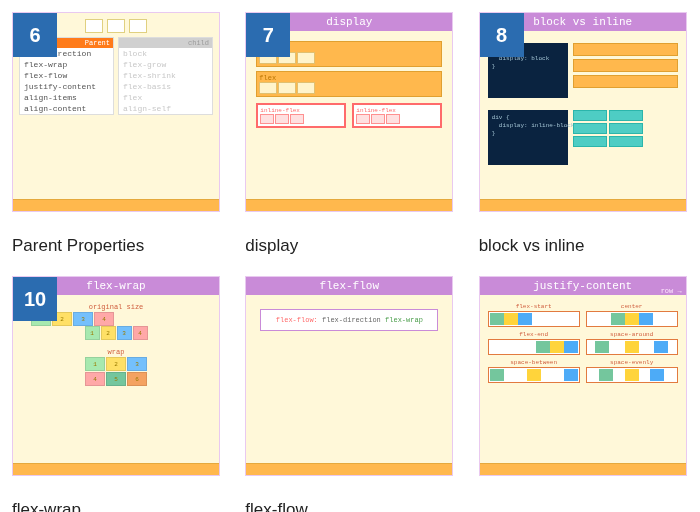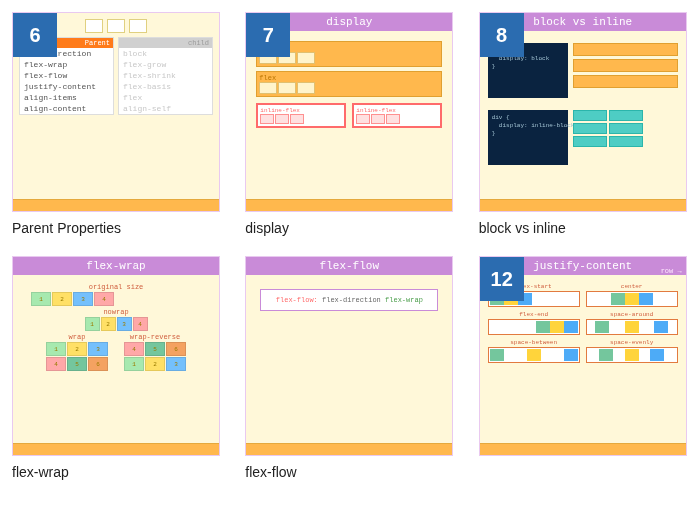--- a/index.html
+++ b/index.html
@@ -12,22 +12,22 @@
     color: #222;
   }
   .grid {
     display: grid;
     grid-template-columns: repeat(3, 1fr);
     gap: 20px 24px;
     max-width: 680px;
   }
   .card-wrap { }
   .card-caption {
-    margin-top: 8px;
-    font-size: 14px;
+    margin-top: 24px;
+    font-size: 17px;
     color: #222;
   }
   .card-caption.hot { color: #ff007f; }
   .card {
     position: relative;
     background: #fff8d9;
     border: 1px solid #e9c9f0;
     width: 208px;
     height: 200px;
     overflow: hidden;
@@ -285,59 +285,48 @@
           </div>
         </div>
       </div>
       <div class="card-footer"></div>
     </div>
     <div class="card-caption">block vs inline</div>
   </div>
 
   <div class="card-wrap">
     <div class="card">
+      <div class="badge">10</div>
       <div class="card-header">flex-wrap</div>
       <div class="card-body">
         <div class="wrap-section">original size</div>
         <div class="wrap-boxes" style="margin-left:12px;">
           <div class="wb c1">1</div>
             <div class="wb c2">2</div>
             <div class="wb c3">3</div>
             <div class="wb c4">4</div>
         </div>
-        <div class="wrap-section">nowrap</div>
         <div class="wrap-boxes" style="justify-content:center;">
           <div class="wb c1" style="width:15px;">1</div>
             <div class="wb c2" style="width:15px;">2</div>
             <div class="wb c3" style="width:15px;">3</div>
             <div class="wb c4" style="width:15px;">4</div>
         </div>
-        <div class="two-col" style="margin-top:0;">
+        <div class="two-col" style="margin-top:6px;">
           <div>
             <div class="wrap-section">wrap</div>
             <div class="wrap-grid">
               <div class="wb c1">1</div>
                 <div class="wb c2">2</div>
                 <div class="wb c3">3</div>
               <div class="wb c4">4</div>
                 <div class="wb c5">5</div>
                 <div class="wb c6">6</div>
             </div>
           </div>
-          <div>
-            <div class="wrap-section">wrap-reverse</div>
-            <div class="wrap-grid">
-              <div class="wb c4">4</div>
-                <div class="wb c5">5</div>
-                <div class="wb c6">6</div>
-              <div class="wb c1">1</div>
-                <div class="wb c2">2</div>
-                <div class="wb c3">3</div>
-            </div>
-          </div>
         </div>
       </div>
       <div class="card-footer"></div>
     </div>
     <div class="card-caption">flex-wrap</div>
   </div>
 
   <div class="card-wrap">
     <div class="card">
       <div class="card-header">flex-flow</div>
@@ -348,21 +337,20 @@
           <span class="w">flex-wrap</span>
         </div>
       </div>
       <div class="card-footer"></div>
     </div>
     <div class="card-caption">flex-flow</div>
   </div>
 
   <div class="card-wrap c12">
     <div class="card">
-      <div class="badge">12</div>
       <div class="card-header">
         <span>justify-content</span>
         <span class="tag">row →</span>
       </div>
       <div class="card-body">
         <div class="jc-grid">
           <div class="jc-cell">
             <div class="jc-label">flex-start</div>
             <div class="jc-box jc-start">
                 <div class="b b1"></div>

